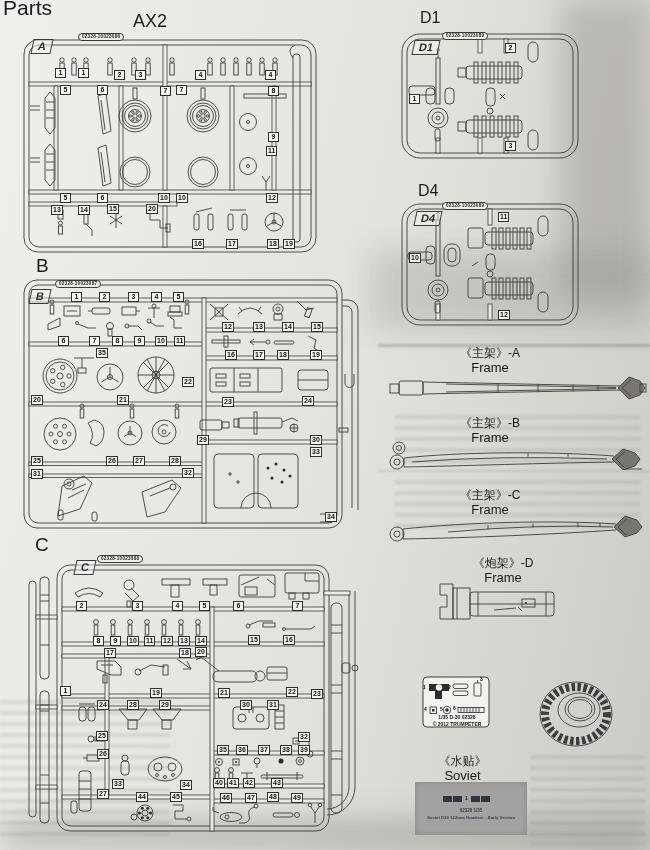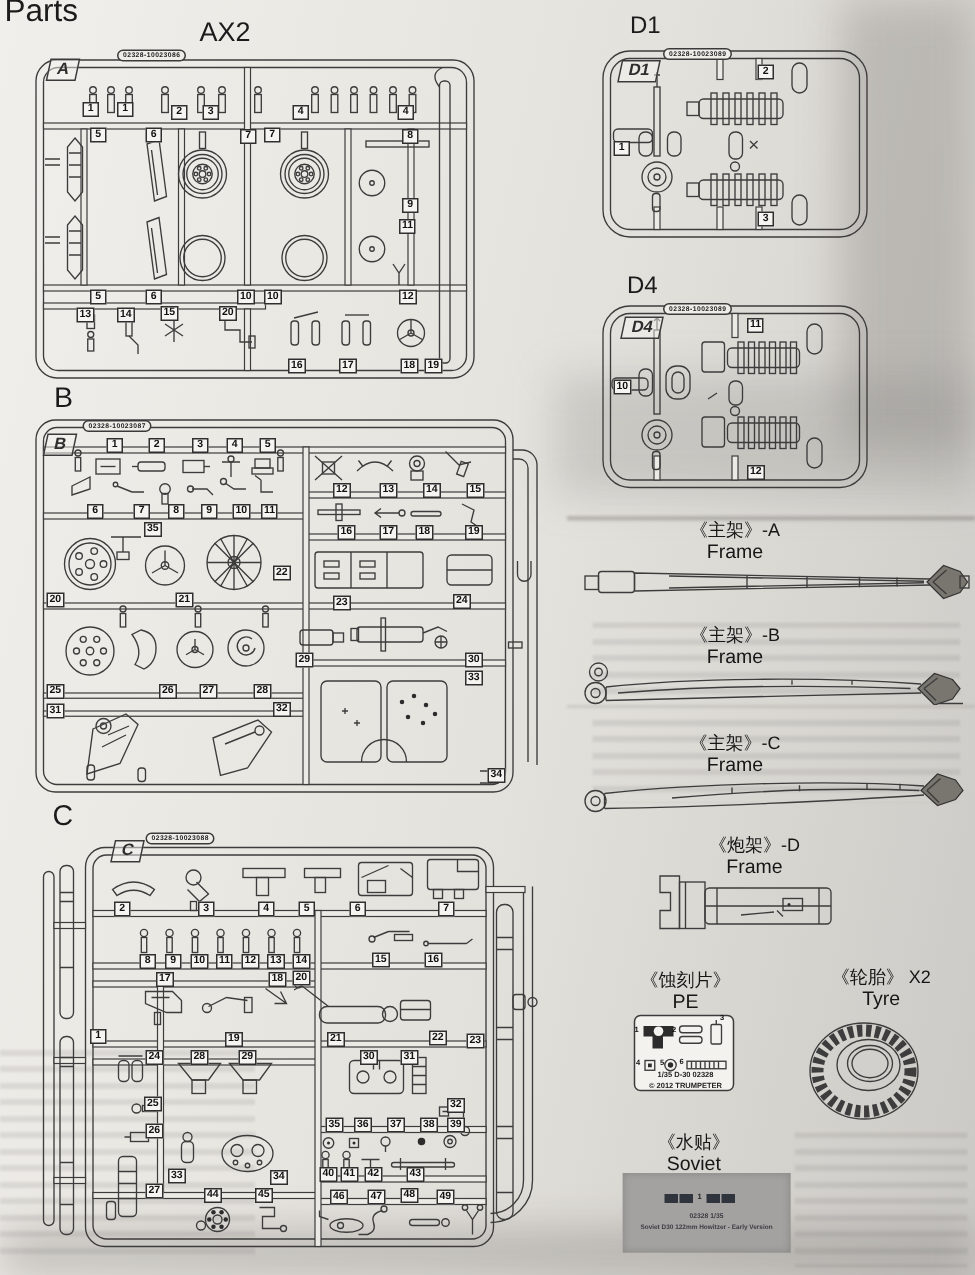--- a/index.html
+++ b/index.html
@@ -686,24 +686,20 @@
     <path class="ln" d="M19,4 H6 v11 h7 v12 h-7 v12 h13 z"></path>
     <rect class="ln" x="19" y="8" width="17" height="31"></rect>
       <path class="ln" d="M23,8 v31"></path>
     <rect class="ln" x="36" y="12" width="84" height="24" rx="3"></rect>
     <path class="ln" d="M36,24 h84 M44,12 v24 M112,12 v24"></path>
     <rect class="ln" x="88" y="19" width="13" height="8"></rect>
     <path class="ln" d="M60,30 l22,-2 M84,27 l4,4"></path>
     <circle class="dk" cx="92" cy="23" r="1"></circle>
   </svg>
 
-  <div class="cap" style="left:417px;top:646px;width:80px">
-    <div class="cn">《蚀刻片》</div>
-    <div class="en">PE</div>
-  </div>
   <div class="sprue" style="left:422px;top:676px;width:70px;height:56px">
     <svg width="70" height="56" viewBox="0 0 70 56">
       <rect x="1" y="1" width="66" height="50" rx="4" fill="#f4f2ee" stroke="#3c3c3c" stroke-width="1"></rect>
       <path class="dk" d="M7,8 h20 v7 h-7 v8 h-7 v-8 h-6 z"></path>
         <circle cx="17" cy="11.5" r="3.2" fill="#f4f2ee"></circle>
       <rect class="ln" x="31" y="8" width="15" height="4.5" rx="2"></rect>
         <rect class="ln" x="31" y="15" width="15" height="4.5" rx="2"></rect>
       <rect class="ln" x="52" y="7" width="7" height="13" rx="1"></rect>
         <path class="ln" d="M55.5,4 v3"></path>
       <rect class="ln" x="8" y="31" width="6.5" height="6.5"></rect>
@@ -716,24 +712,20 @@
     <div class="pe-line" style="top:38px">1/35   D-30   02328</div>
     <div class="pe-line" style="top:44.5px">© 2012  TRUMPETER</div>
   <span class="tag plain" style="left: 1px; top: 9px;">1</span>
       <span class="tag plain" style="left: 26px; top: 9px;">2</span>
       <span class="tag plain" style="left: 58px; top: 1px;">3</span>
       <span class="tag plain" style="left: 2px; top: 31px;">4</span>
       <span class="tag plain" style="left: 18px; top: 31px;">5</span>
       <span class="tag plain" style="left: 31px; top: 30px;">6</span>
     </div>
 
-  <div class="cap" style="left:545px;top:644px;width:85px">
-    <div class="cn">《轮胎》 X2</div>
-    <div class="en">Tyre</div>
-  </div>
   <svg style="position:absolute;left:536px;top:676px" width="80" height="72" viewBox="0 0 80 72">
     <ellipse class="ln" cx="40" cy="38" rx="36" ry="32"></ellipse>
     <ellipse cx="40" cy="38" rx="31" ry="27" fill="none" stroke="#3d3d3d" stroke-width="8" stroke-dasharray="3.5,2.5"></ellipse>
     <ellipse class="ln" cx="43" cy="34" rx="21" ry="17"></ellipse>
     <ellipse class="ln" cx="44" cy="33" rx="15" ry="12"></ellipse>
     <ellipse class="ln" cx="44" cy="33" rx="12" ry="9.5"></ellipse>
   </svg>
 
   <div class="cap" style="left:425px;top:754px;width:75px">
     <div class="cn">《水贴》</div>

